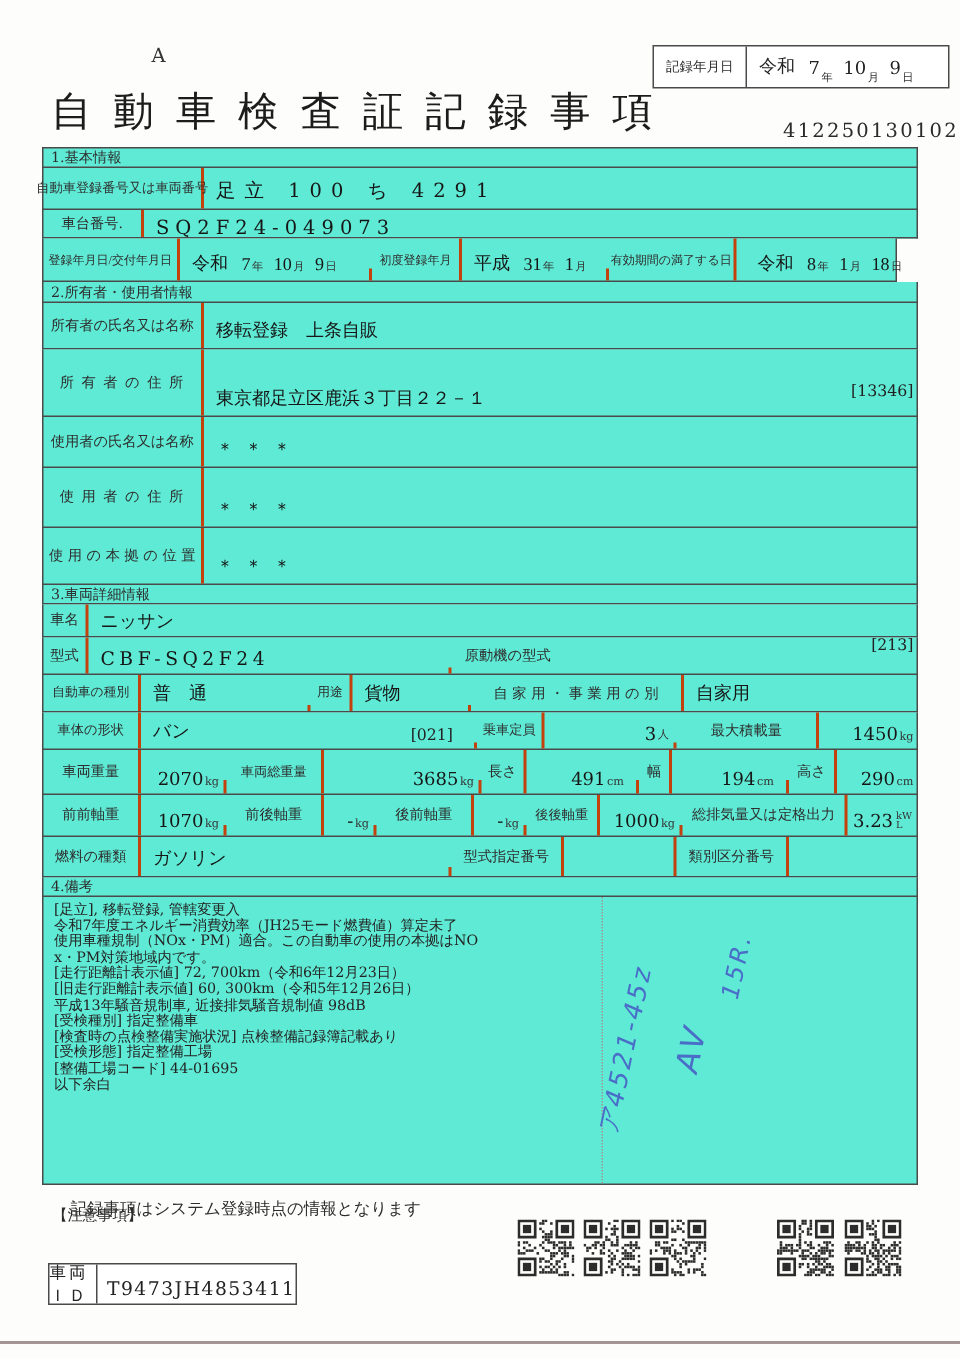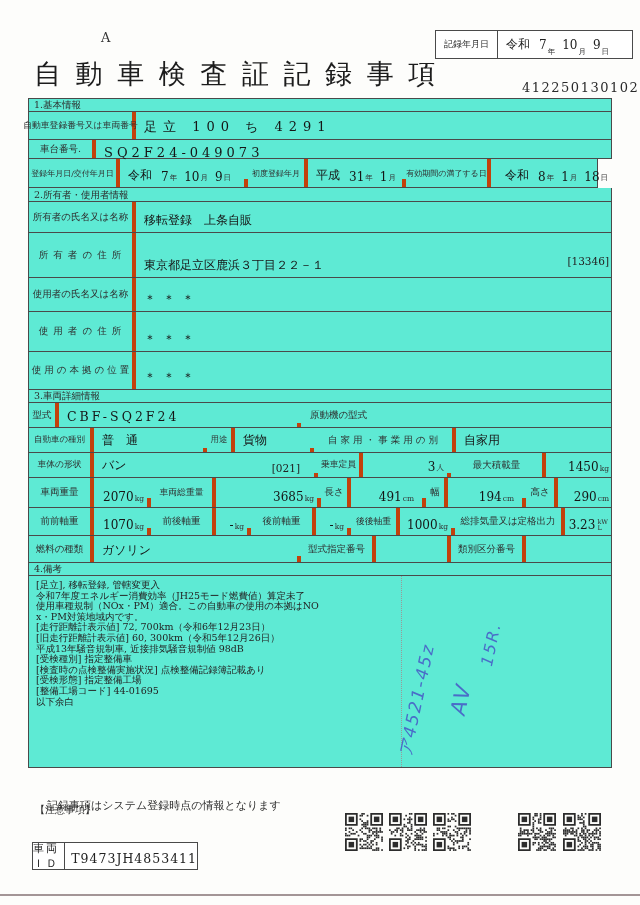--- a/index.html
+++ b/index.html
@@ -11,23 +11,23 @@
   #corner-a{left:101px;top:30px;font-size:13px;color:#333;}
   #recdate-box{left:435px;top:30px;width:198px;height:29px;display:flex;border:1px solid #4a4a4a;background:#fff;}
   #recdate-box .lb{width:62px;border-right:1px solid #4a4a4a;font-size:9px;display:flex;align-items:center;justify-content:center;color:#2e2e2e;}
   #recdate-box .vl{flex:1;display:flex;align-items:center;padding-left:8px;font-size:12px;}
   #doc-title{left:34px;top:56px;font-size:27px;letter-spacing:3px;color:#1c1c1c;white-space:nowrap;}
   #doc-number{left:522px;top:80px;font-size:13px;letter-spacing:1.5px;color:#2a2a2a;}
   
   #tbl{left:28px;top:98px;width:584px;}
   .row{display:flex;width:584px;border:1px solid #4a4a4a;border-top:0;background:#5eead4;}
   .row.first{border-top:1px solid #4a4a4a;}
-  .row.wide{width:570px;}
+  .row.wide{width:570px;font-family:Liberation Serif, serif;}
   .cell{flex:0 0 auto;position:relative;overflow:visible;white-space:nowrap;}
-  .cell:not(:last-child){border-right:4px solid #c2410c;}
+  .cell:not(:last-child){border-right:2px solid #c2410c;}
   .sec{font-size:9.5px;color:#2d2d2d;padding:1px 0 0 5px;display:flex;align-items:center;}
   .lbl{font-size:9.5px;color:#2e2e2e;display:flex;align-items:center;justify-content:center;text-align:center;padding:1px 2px;}
   .lbl.sm{font-size:8px;}
   .val{font-size:12px;color:#161616;display:flex;align-items:flex-end;padding:0 4px 3px 8px;margin-top:20px;}
   .val.num{justify-content:flex-end;padding-right:3px;}
   .u{font-size:7.5px;color:#333;margin:0 0 1px 1px;align-self:flex-end;}
   .dn{margin-left:7px;}
   .era{margin-right:2px;}
   .stack{display:inline-flex;flex-direction:column;font-size:6.5px;line-height:6px;margin:0 0 1px 2px;color:#333;}
   .code{position:absolute;font-size:10.5px;color:#222;}
@@ -138,20 +138,27 @@
     <div class="cell val stars" style="flex:1">＊＊＊</div>
   </div>
 
   <div class="row" style="height:38px">
     <div class="cell lbl" style="width:107px">使 用 の 本 拠 の 位 置</div>
     <div class="cell val stars" style="flex:1">＊＊＊</div>
   </div>
 
   <div class="row sec" style="height:13px">3.車両詳細情報</div>
 
+  <div class="row" style="height:22px">
+    <div class="cell lbl" style="width:30px">車名</div>
+    <div class="cell val" style="flex:1">
+      <span>ニッサン</span>
+      <span class="code" style="right:2px;top:1px">[213]</span>
+    </div>
+  </div>
 
   <div class="row" style="height:25px">
     <div class="cell lbl" style="width:30px">型式</div>
     <div class="cell val" style="width:242px;letter-spacing:3px;font-size:12.5px">CBF-SQ2F24</div>
     <div class="cell lbl" style="width:75px">原動機の型式</div>
   </div>
 
   <div class="row" style="height:25px">
     <div class="cell lbl" style="width:65px;font-size:8.5px">自動車の種別</div>
     <div class="cell val" style="width:113px">普　通</div>

